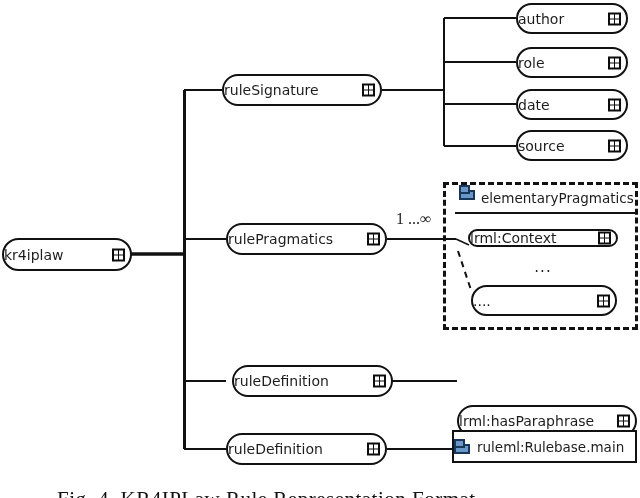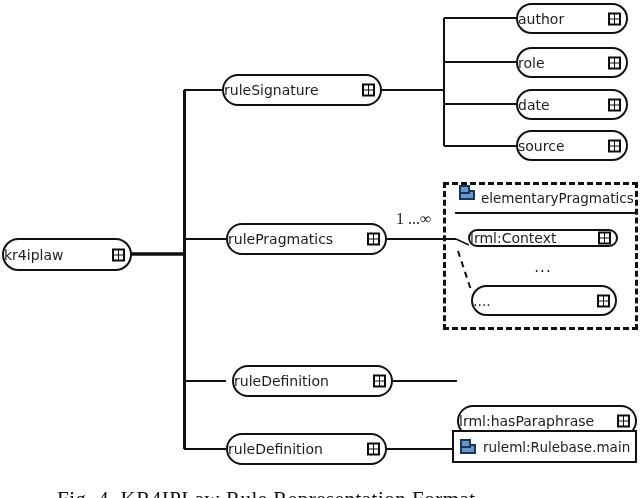--- a/index.html
+++ b/index.html
@@ -15,21 +15,21 @@
   }
   .node .lbl{padding-right:10px;white-space:nowrap;}
   .gicon{
     position:absolute;right:5px;top:50%;transform:translateY(-50%);
     width:13px;height:13px;background:#0c0c0c;box-sizing:border-box;
     padding:2px;display:grid;grid-template-columns:1fr 1fr;grid-template-rows:1fr 1fr;gap:1px;
   }
   .gicon i{background:#fff;display:block;}
   .rectnode{
     position:absolute;background:#fff;border:2.5px solid #111;box-sizing:border-box;
-    display:flex;align-items:center;font-size:13.5px;padding-left:6px;gap:7px;
+    display:flex;align-items:center;font-size:13.5px;gap:7px;
   }
   .micon{position:relative;width:16px;height:10px;background:#6b96c8;border:2px solid #16365c;box-sizing:border-box;margin-top:5px;flex:0 0 auto;}
   .micon:before{content:"";position:absolute;left:-2px;top:-7px;width:7px;height:5px;background:#6b96c8;border:2px solid #16365c;}
   .dashbox{
     position:absolute;left:443px;top:182px;width:195px;height:148px;
     border:3px dashed #111;box-sizing:border-box;background:transparent;
   }
   .grouphead{position:absolute;left:459px;top:187px;display:flex;align-items:flex-start;gap:6px;font-size:13.5px;}
   .grouphead .micon{margin-top:3px;}
   .grouphead .gtitle{padding-top:3px;white-space:nowrap;}

